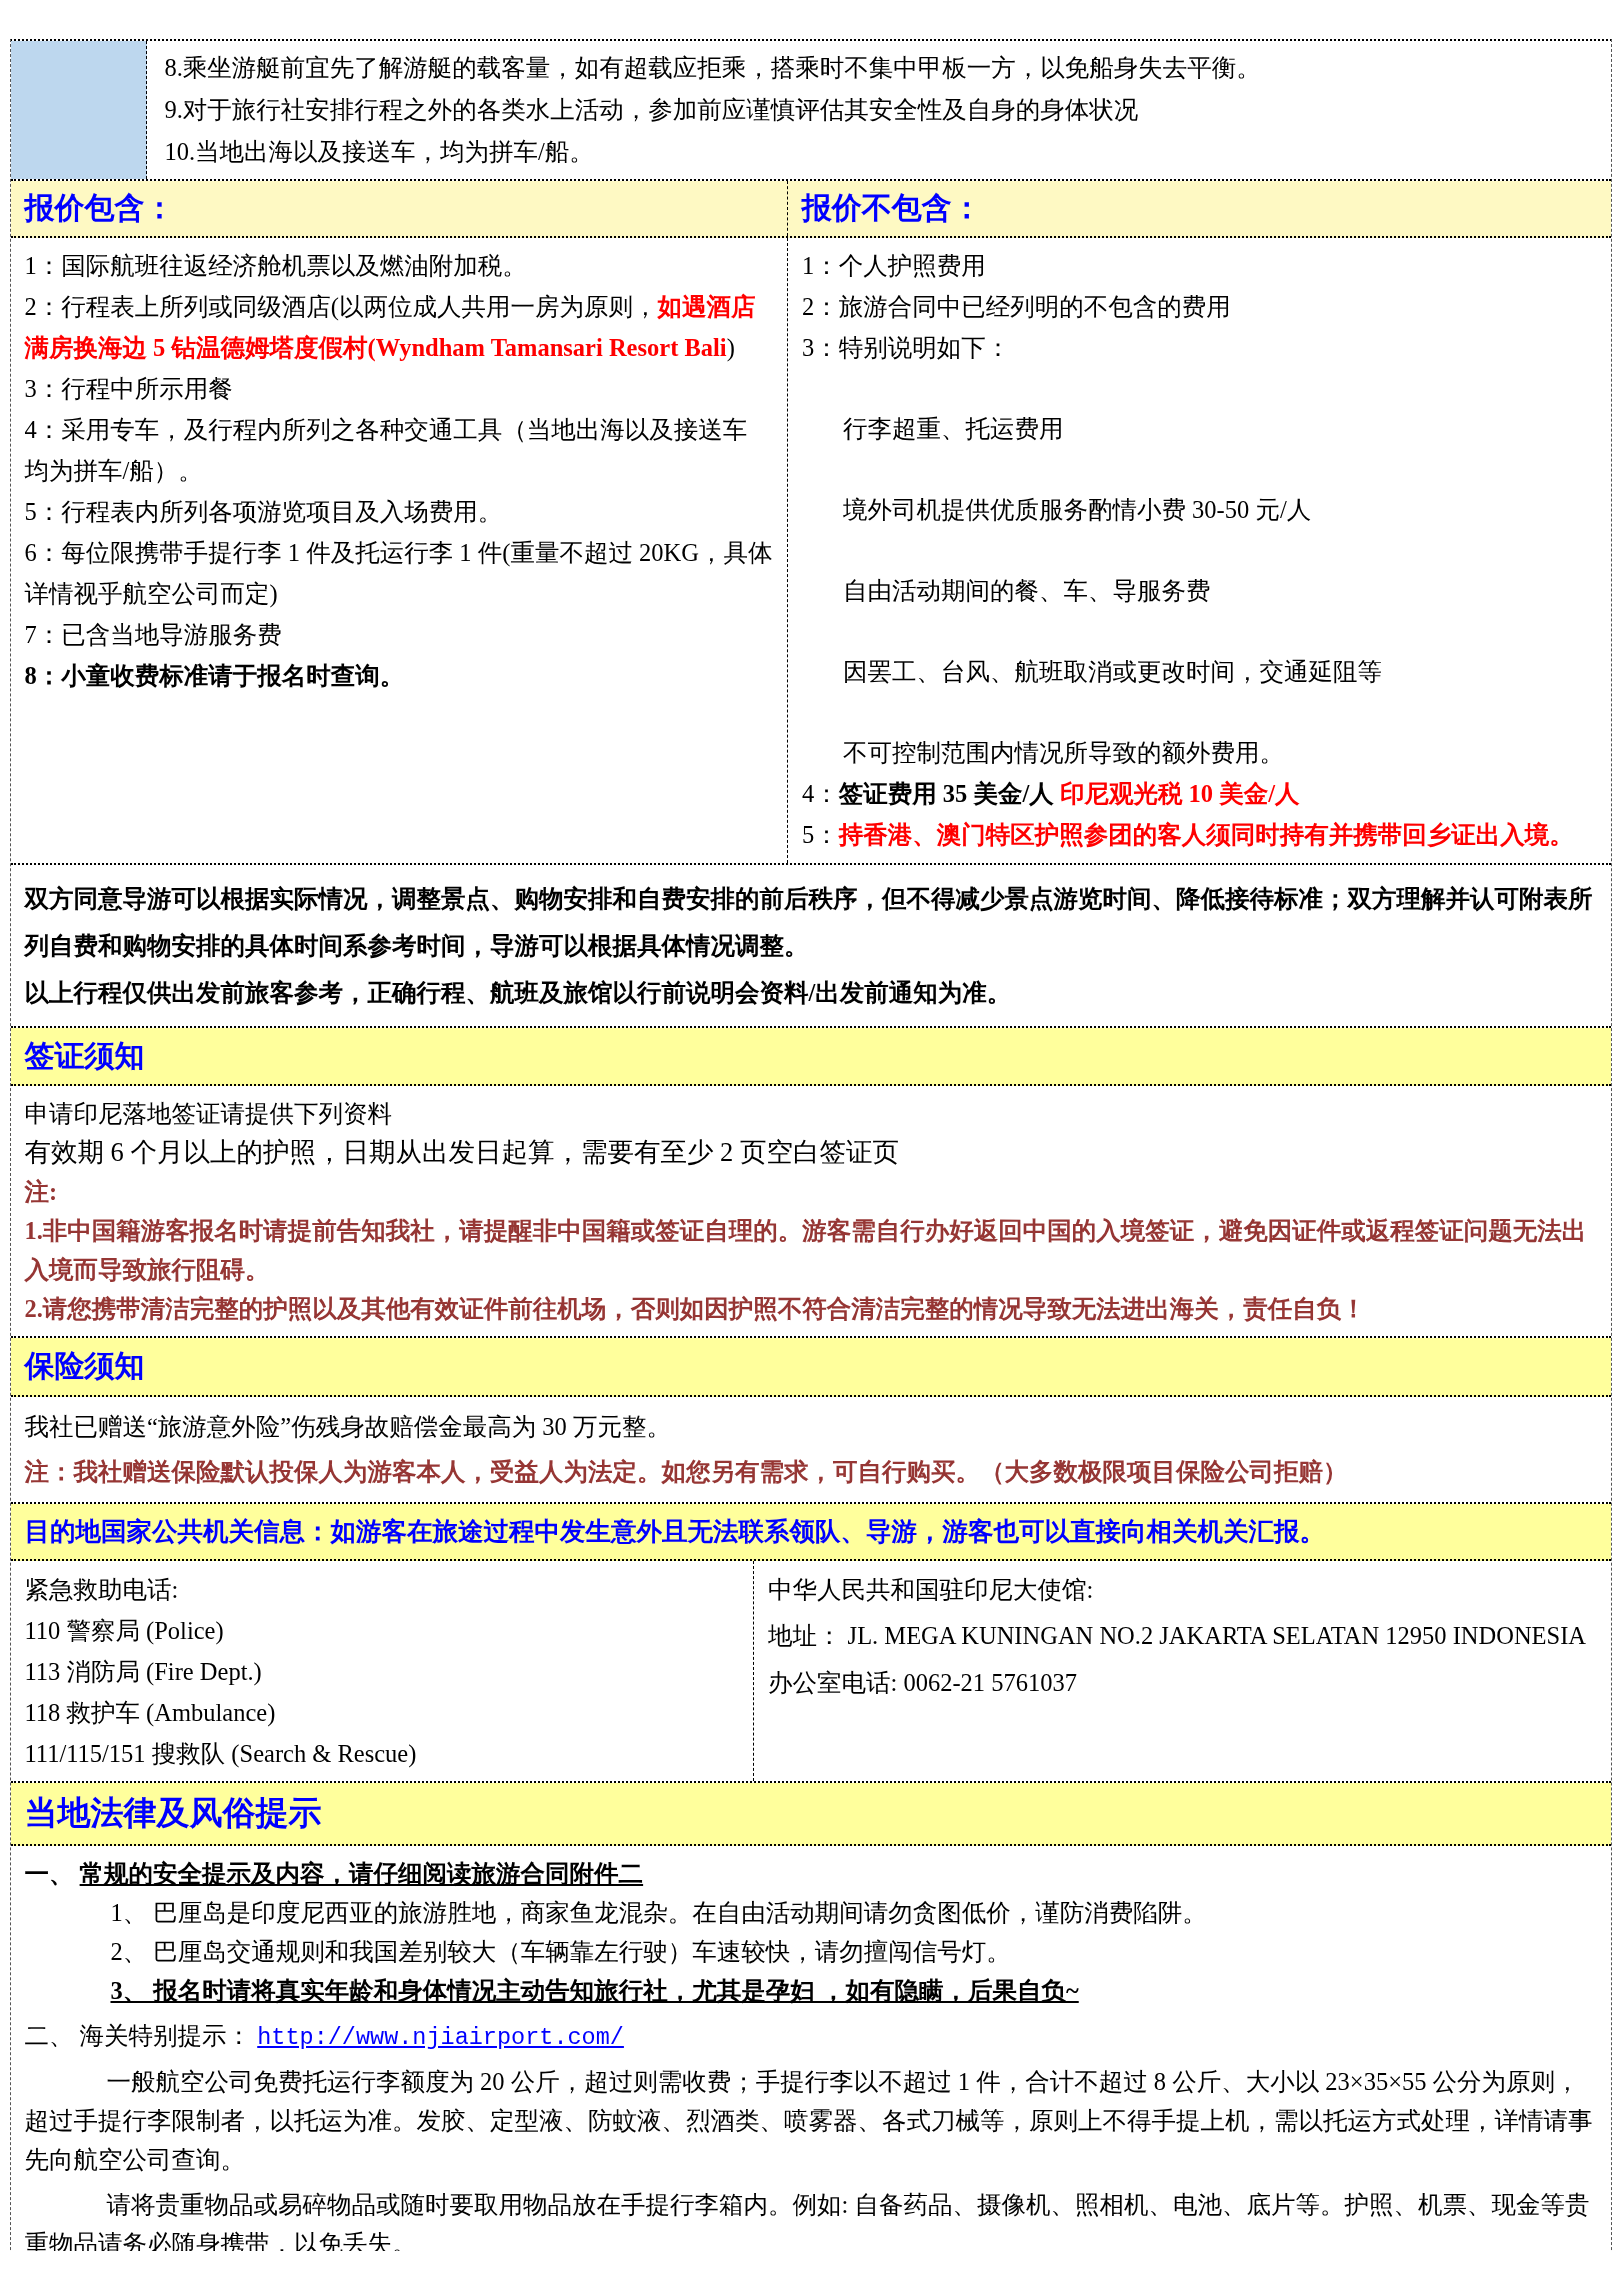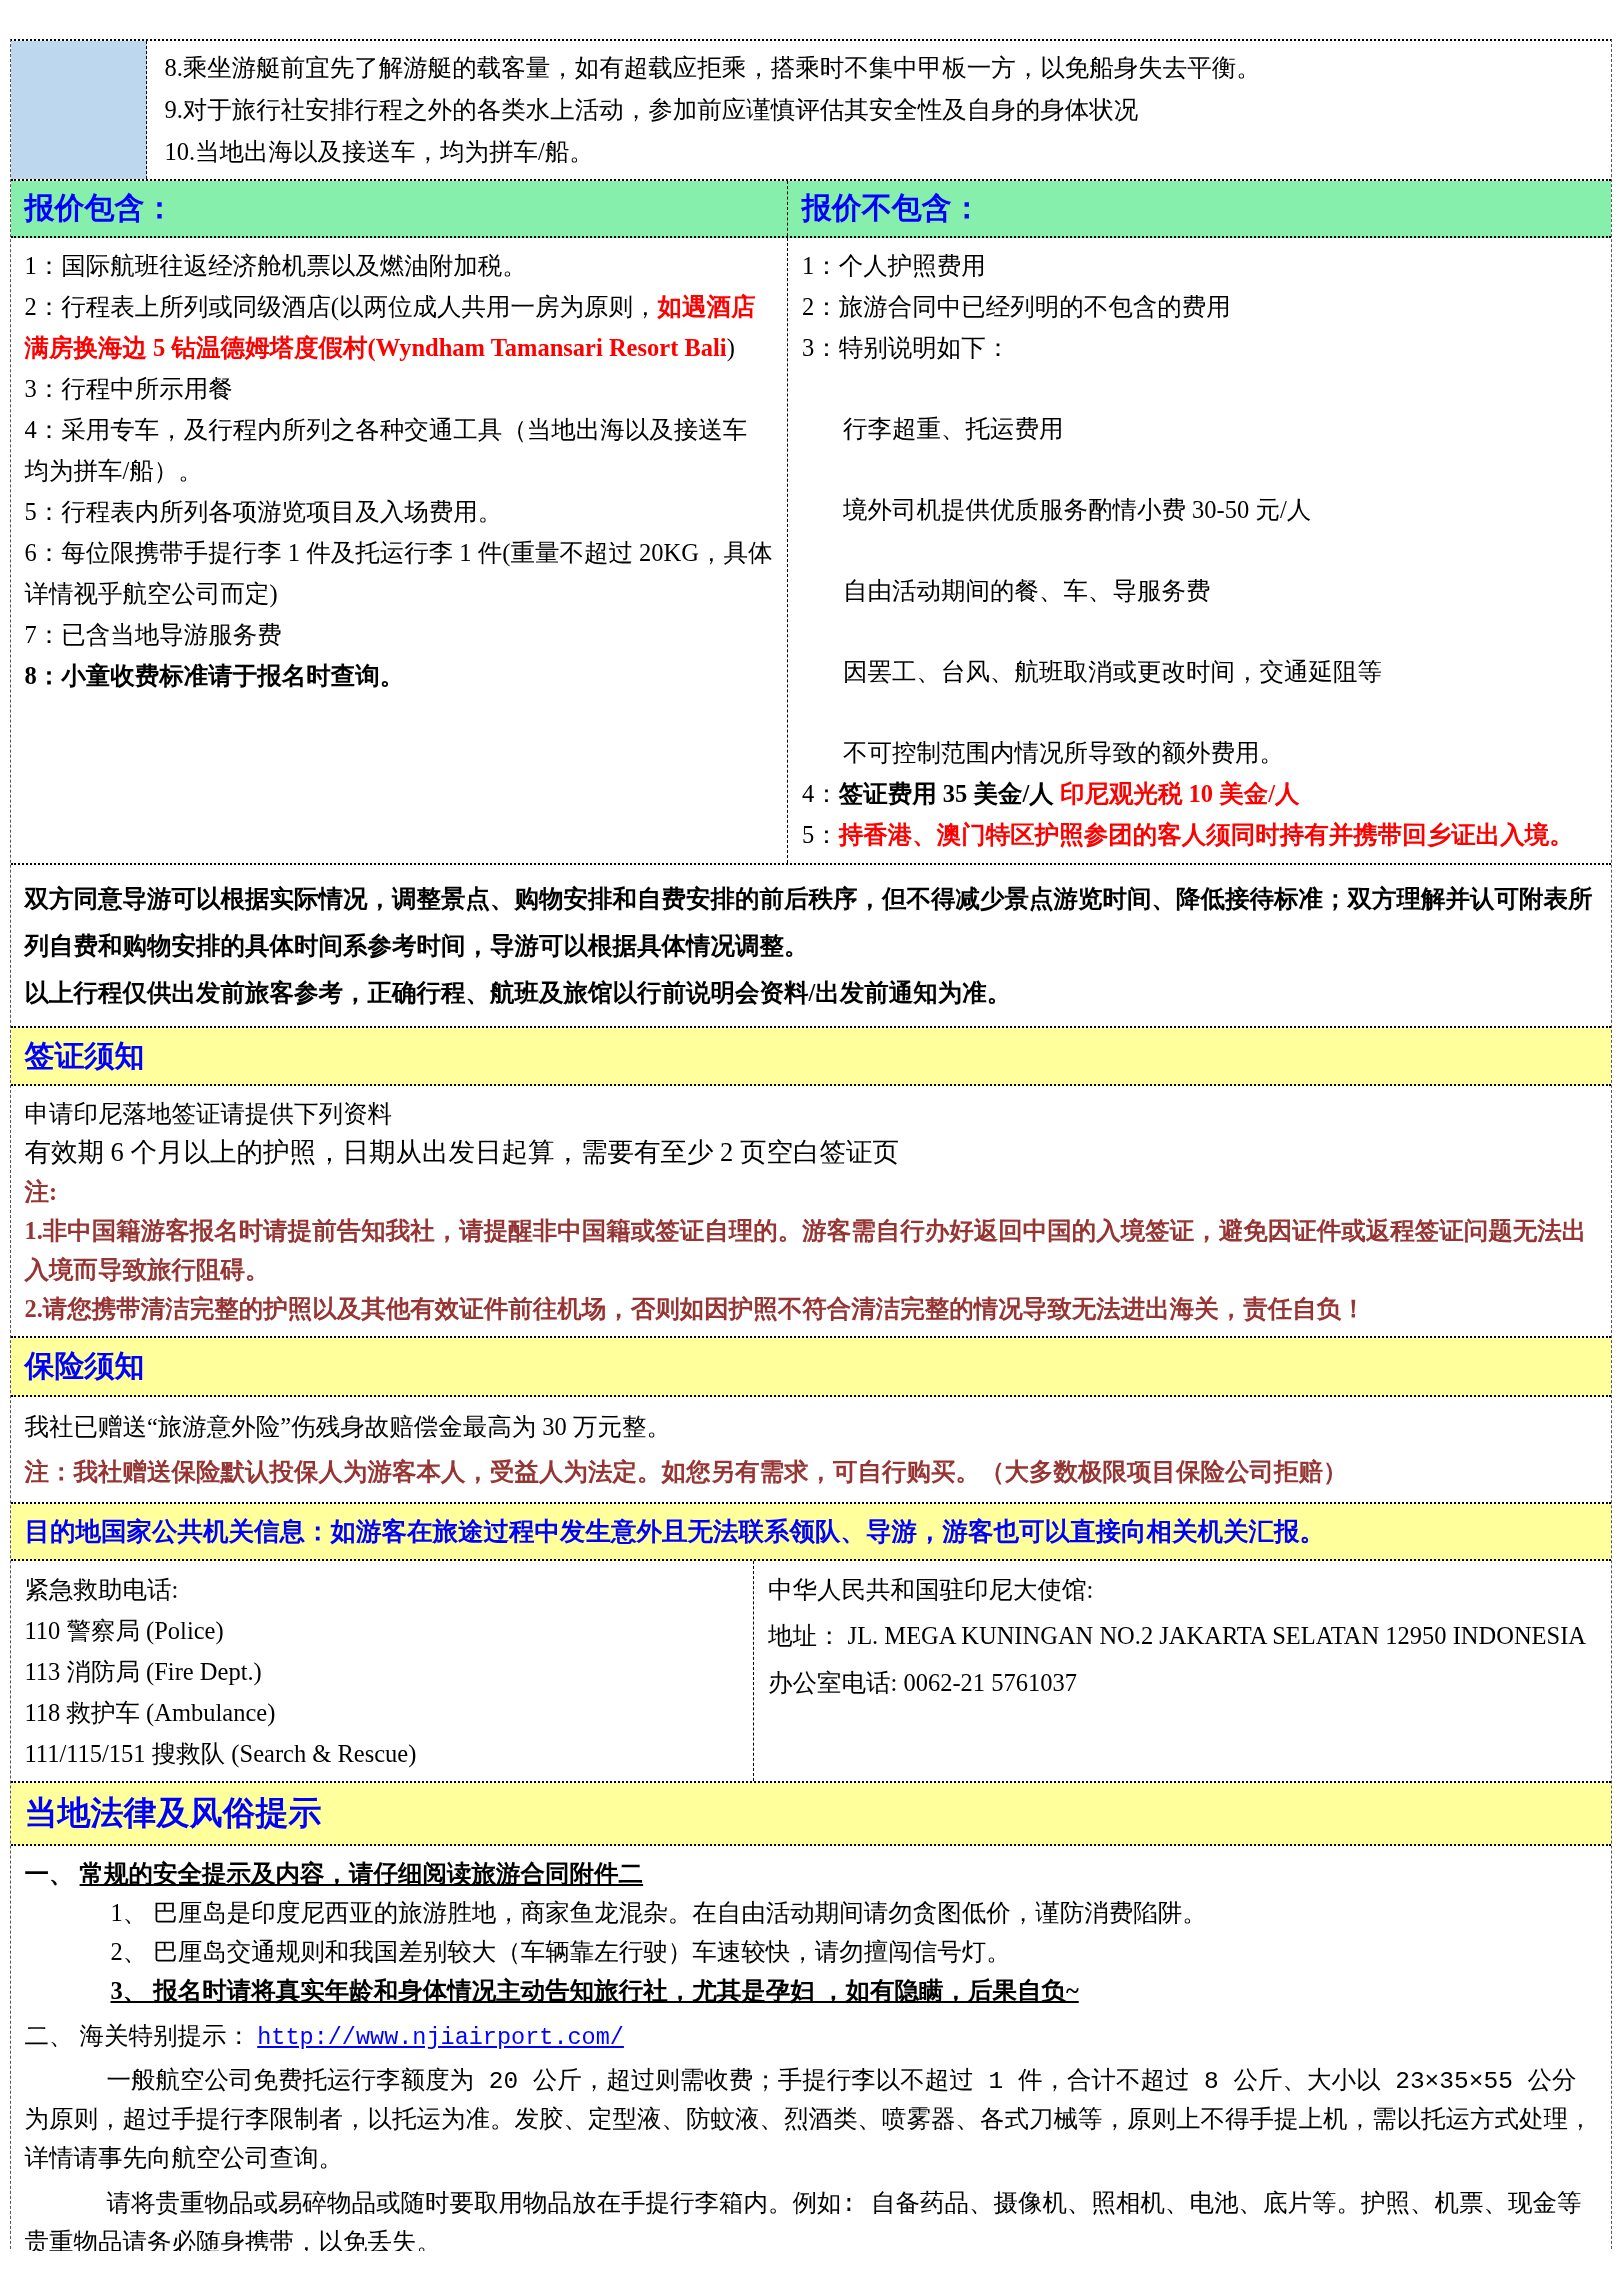--- a/index.html
+++ b/index.html
@@ -5,21 +5,21 @@
   html,body{margin:0;padding:0;background:#ffffff;}
   .page{position:relative;width:1621px;height:2251px;background:#fff;overflow:hidden;
         font-family:"Liberation Serif","DejaVu Serif",serif;color:#000;}
   .doc{margin:39px 8.8px 0 9.8px;border-left:1px dashed #555;border-right:1px dashed #555;
        border-top:2px dotted #000;border-bottom:2px dashed #000;}
   
   .top-table{display:flex;border-bottom:2px dotted #000;}
   .blue-cell{width:135px;background:#BDD7EE;border-right:1px dashed #000;}
   .top-items{flex:1;padding:5.9px 13.7px 5.9px 17.6px;font-size:24.5px;line-height:42px;}
   
-  .quote-head{display:flex;background:#86efac;border-bottom:2px dotted #000;}
+  .quote-head{display:flex;background:#fef9c3;border-bottom:2px dotted #000;}
   .qh-cell{font-size:30px;font-weight:bold;color:#0000FF;padding:6.9px 13.7px;}
   .qh-left{width:749px;border-right:1px dashed #000;}
   .quote-body{display:flex;border-bottom:2px dotted #000;font-size:24.5px;line-height:41px;}
   .qb-left{width:753px;border-right:1px dashed #000;padding:7.8px 9.8px 7.8px 13.7px;}
   .qb-right{flex:1;padding:7.8px 9.8px 7.8px 13.7px;font-family:Liberation Serif, serif;}
   .sub{padding-left:41px;margin-top:40px;}
   .bold{font-weight:bold;}
   .red-b{color:#FF0000;font-weight:bold;}
   .dark-b{color:#963634;font-weight:bold;}
   
@@ -37,21 +37,21 @@
   
   .emergency{display:flex;border-bottom:2px dotted #000;font-size:24.5px;line-height:41px;}
   .em-left{width:719px;border-right:1px dashed #000;padding:7.8px 9.8px 7.8px 13.7px;}
   .em-right{flex:1;padding:7.8px 9.8px 7.8px 13.7px;}
   
   .laws-content{padding:7.8px 17.6px 9.8px 13.7px;font-size:24.5px;line-height:39px;}
   .laws-content .num{padding-left:86px;}
   .u{text-decoration:underline;}
   .link{color:#0000FF;text-decoration:underline;font-family:"Liberation Mono","DejaVu Sans Mono",monospace;font-size:23.5px;}
   .para{text-indent:57px;margin:5.9px 0 0 0;}
-  .para2{text-indent:82px;margin:5.9px 0 0 0;font-family:Liberation Mono, monospace;}
+  .para2{text-indent:82px;margin:5.9px 0 0 0;}
   .mt{margin-top:5.9px;}
 </style>
 </head>
 <body>
 
 <div class="page">
   <div class="doc">
 
     <div class="top-table">
       <div class="blue-cell"></div>

